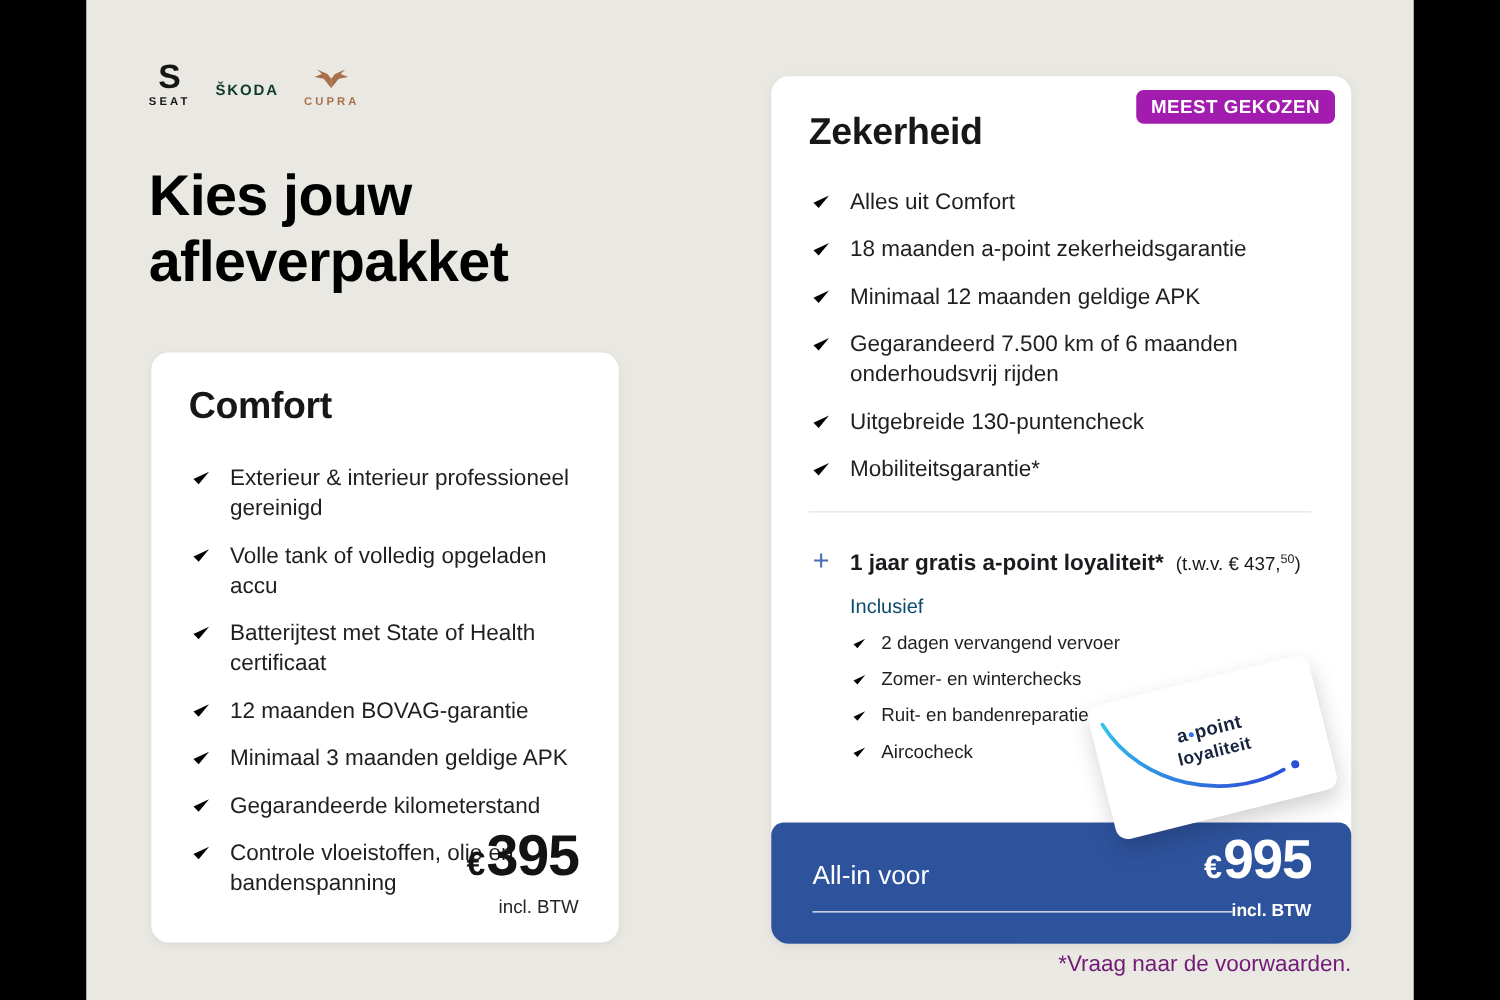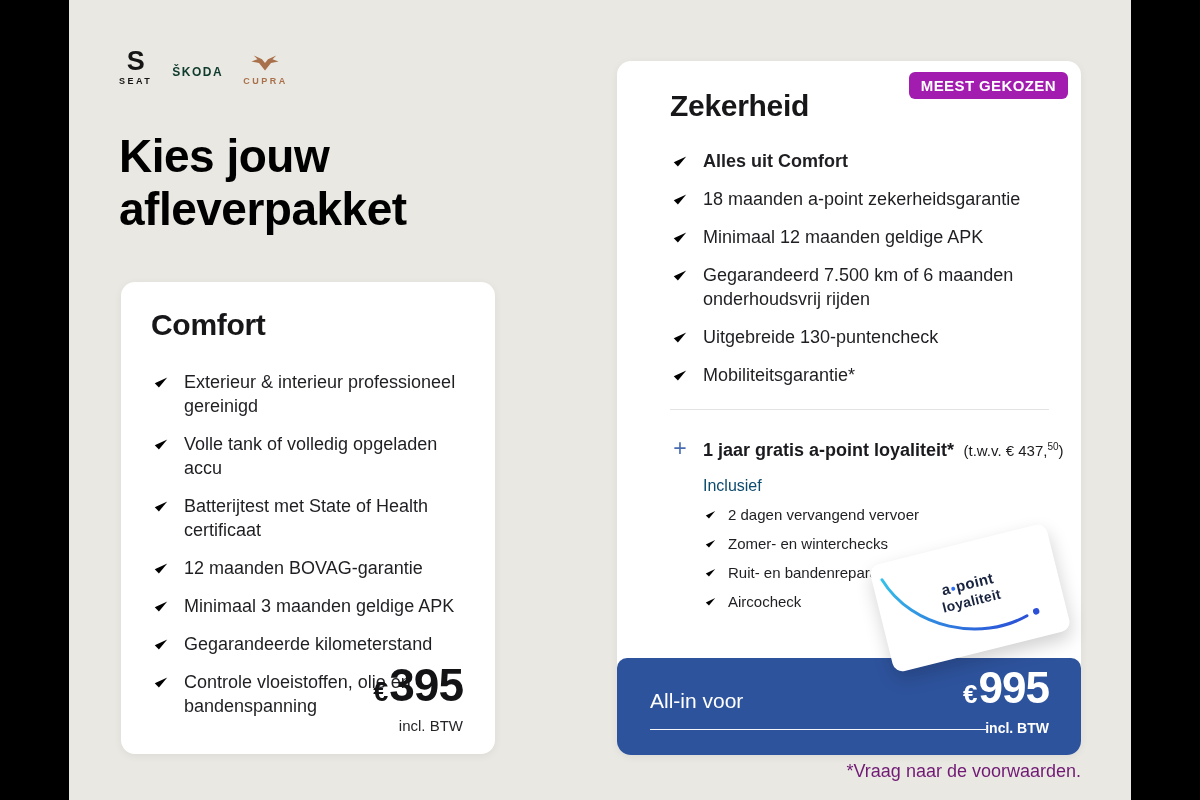--- a/index.html
+++ b/index.html
@@ -18,28 +18,28 @@
 
   
   .page-title{position:absolute;left:50px;top:130px;font-size:46px;line-height:53px;
               font-weight:600;color:#000000;letter-spacing:-0.5px;}
 
   
   .card{position:absolute;background:#fff;border-radius:14px;box-shadow:0 2px 8px rgba(0,0,0,0.06);}
   .card-comfort{left:52px;top:282px;width:374px;height:472px;}
   .card-zekerheid{left:548px;top:61px;width:464px;height:694px;}
   .card-pad{padding:26px 32px 0 30px;}
-  .card-zekerheid .card-pad{padding-top:28px;margin-left:23px;}
+  .card-zekerheid .card-pad{padding-top:28px;}
   .card-title{margin:0;font-size:30px;font-weight:700;color:#17171A;letter-spacing:-0.3px;}
 
   .check-list{list-style:none;margin:28px 0 0;padding:0;}
   .card-zekerheid .check-list{margin-top:26px;}
   .check-list li{display:flex;gap:13px;margin-bottom:14px;font-size:18px;line-height:24px;color:#1F1F23;}
   .check-list li .ck{flex:none;width:20px;height:20px;margin-top:2px;}
-  .card-zekerheid .check-list li:first-child span{font-weight:700;}
+  .card-zekerheid .check-list li:first-child span{font-weight:400;}
 
   
   .price-block{position:absolute;right:32px;bottom:20px;text-align:right;color:#131316;}
   .price-line{font-weight:700;letter-spacing:-1px;line-height:46px;}
   .price-line .euro{font-size:27px;font-weight:600;margin-right:2px;}
   .price-line .amount{font-size:46px;margin-top:40px;}
   .price-note{font-size:15px;color:#26262a;margin-top:-2px;}
 
   
   .badge{position:absolute;top:11px;right:13px;background:#a21caf;color:#fff;font-weight:700;

